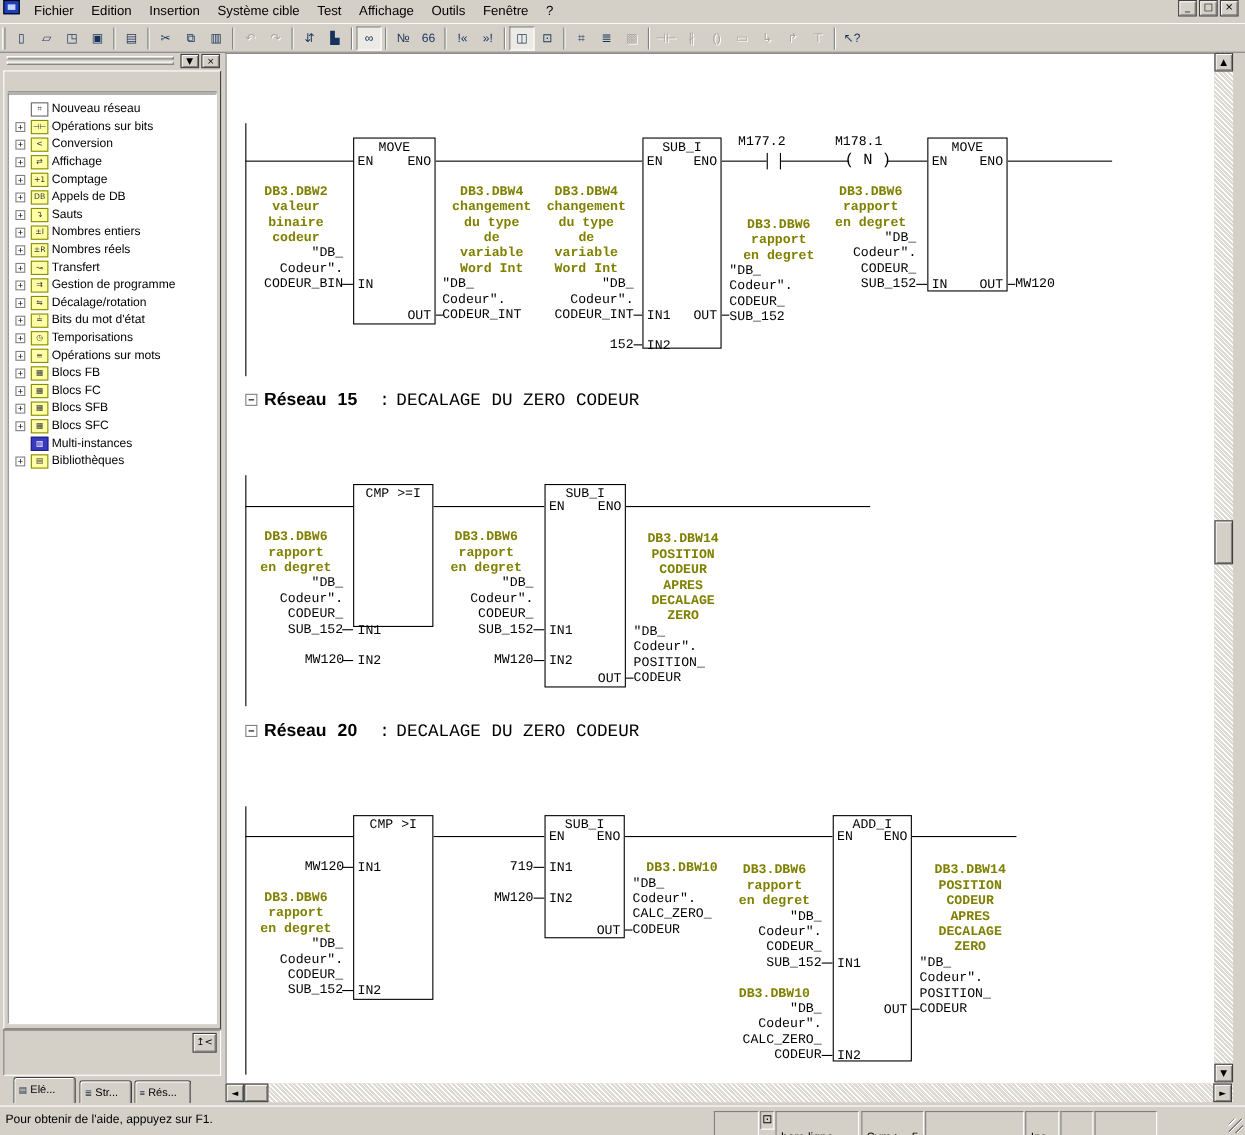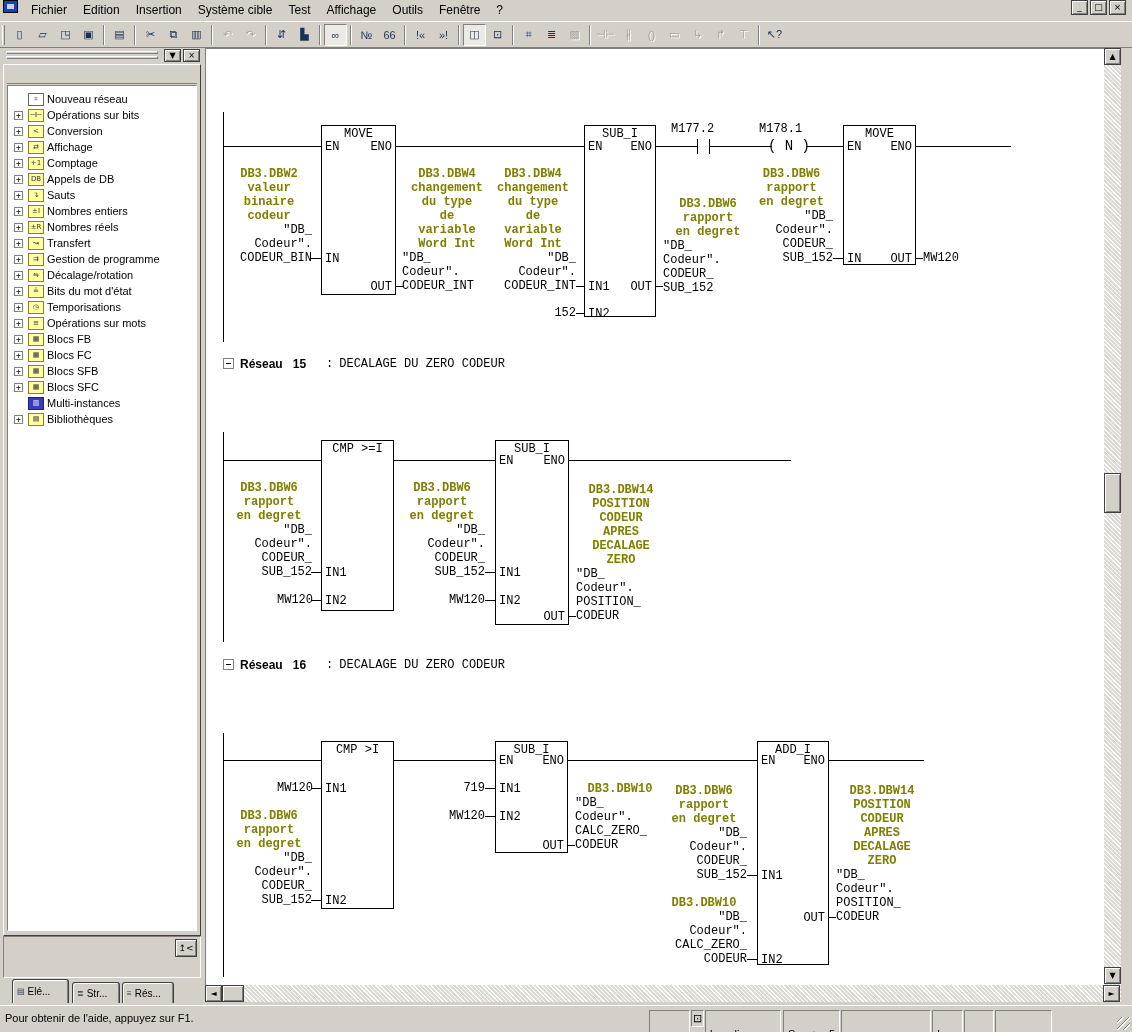--- a/index.html
+++ b/index.html
@@ -34,21 +34,21 @@
   .tico.bico{background:#3places?;background:#3a3ac0;border-color:#202080;color:#fff}
   #descbox{position:absolute;left:3px;top:888px;width:198px;height:42px;background:#d4d0c8;border:1px solid;border-color:#808080 #fff #fff #808080}
   #descbtn{position:absolute;right:3px;top:2px;width:22px;height:18px;font:9px/16px "DejaVu Sans",sans-serif;text-align:center;background:#d4d0c8;border:1px solid #404040;box-shadow:inset 1px 1px 0 #fff,inset -1px -1px 0 #808080}
   #stabs{position:absolute;left:0;top:931px;width:204px;height:26px}
   .stab{position:absolute;height:21px;top:3px;background:#d4d0c8;border:1px solid #404040;border-bottom:none;border-radius:3px 3px 0 0;box-shadow:inset 1px 1px 0 #fff,inset -1px 0 0 #808080;font-size:10px;display:flex;align-items:center;padding:0 4px;gap:3px;overflow:hidden}
   .stab.act{top:0;height:24px;z-index:2}
   .stabico{font-size:8px;color:#234}
   
   #canvas{position:absolute;left:205px;top:48px;width:899px;height:937px;background:#fff;border-left:1px solid #808080;border-top:1px solid #808080;overflow:hidden;font-family:"Liberation Mono","DejaVu Sans Mono",monospace;font-size:12px;line-height:14px}
   .comment{position:absolute;background:#c6c6c6;border:1px solid #000;font-weight:bold;padding:1px 4px;white-space:pre;font-size:12px}
-  .nethdr{position:absolute;height:15px;display:flex;align-items:center;font-size:12px}
+  .nethdr{position:absolute;height:15px;display:flex;align-items:center;font-size:16px}
   .colbox{width:11px;height:11px;border:1px solid #808080;background:#fff;position:relative;margin-right:6px}
   .colbox:before{content:"";position:absolute;left:2px;top:4px;width:5px;height:1px;background:#000}
   .nh1{font-family:"Liberation Sans",sans-serif;font-weight:bold;margin-right:10px}
   .nh2{font-family:Liberation Sans, sans-serif;font-weight:bold;margin-right:20px}
   .nh3{margin-right:6px}
   .wh{position:absolute;height:1px;background:#000}
   .wv{position:absolute;width:1px;background:#000}
   .lbox{position:absolute;border:1px solid #000;background:#fff}
   .bt{position:absolute;top:1px;left:0;width:100%;text-align:center}
   .pin{position:absolute;height:13px}
@@ -445,21 +445,21 @@
   <div class="wv" style="left:17px;top:383px;height:210px"></div>
   <div class="wh" style="left:17px;top:411px;width:98px"></div>
   <div class="wh" style="left:188px;top:411px;width:101px"></div>
   <div class="wh" style="left:363px;top:411px;width:222px"></div>
   <div class="wh" style="left:105px;top:523px;width:10px"></div>
   <div class="wh" style="left:105px;top:551px;width:10px"></div>
   <div class="wh" style="left:279px;top:523px;width:10px"></div>
   <div class="wh" style="left:279px;top:551px;width:10px"></div>
   <div class="wh" style="left:363px;top:567px;width:7px"></div>
 
-  <div class="lbox" style="left:115px;top:391px;width:73px;height:171px">
+  <div class="lbox" style="left:115px;top:391px;width:73px;height:130px">
     <span class="bt">CMP &gt;=I</span>
     <span class="pin pl" style="top:125px">IN1</span>
     <span class="pin pl" style="top:153px">IN2</span>
   </div>
   <div class="lbox" style="left:289px;top:391px;width:74px;height:185px">
     <span class="bt">SUB_I</span>
     <span class="pin pl" style="top:13px">EN</span>
     <span class="pin pr" style="top:13px">ENO</span>
     <span class="pin pl" style="top:125px">IN1</span>
     <span class="pin pl" style="top:153px">IN2</span>
@@ -495,21 +495,21 @@
 ZERO</span>
     <span class="oa">"DB_
 Codeur".
 POSITION_
 CODEUR</span>
   </div>
 
   <div class="nethdr" style="left:17px;top:608px;width:560px">
     <span class="colbox"></span>
     <b class="nh1">Réseau</b>
-    <b class="nh2">16</b>
+    <b class="nh2">20</b>
     <span class="nh3">:</span>
     <span>DECALAGE DU ZERO CODEUR</span>
   </div>
 
   <div class="wv" style="left:17px;top:684px;height:244px"></div>
   <div class="wh" style="left:17px;top:711px;width:98px"></div>
   <div class="wh" style="left:188px;top:711px;width:101px"></div>
   <div class="wh" style="left:362px;top:711px;width:189px"></div>
   <div class="wh" style="left:623px;top:711px;width:95px"></div>
   <div class="wh" style="left:105px;top:739px;width:10px"></div>

